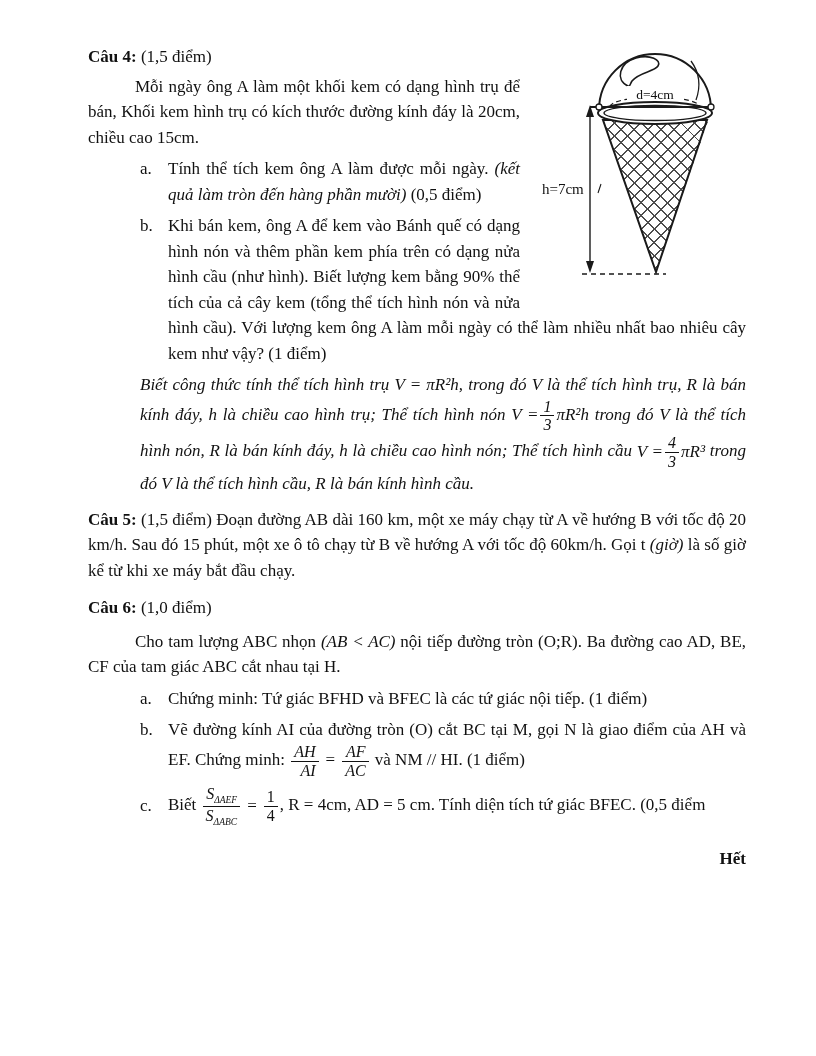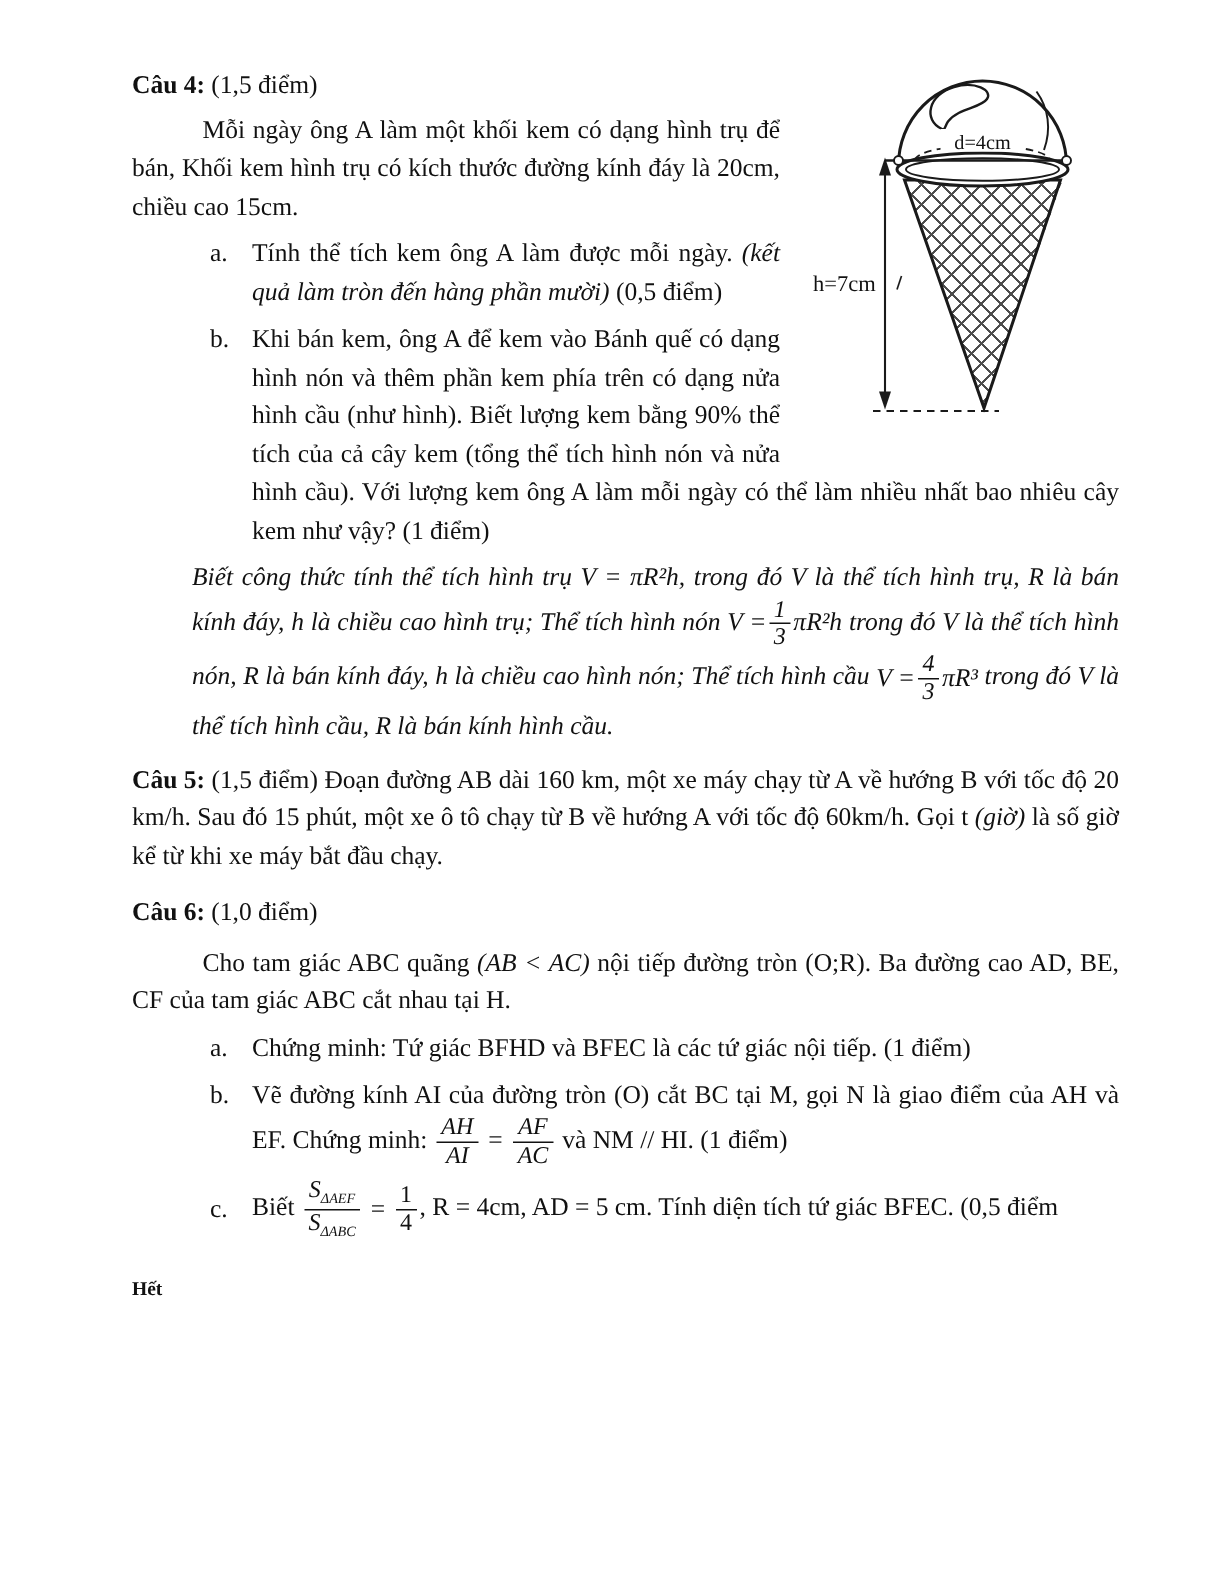--- a/index.html
+++ b/index.html
@@ -9,44 +9,44 @@
     font-family:"Liberation Serif","DejaVu Serif",serif;
     font-size:17px;line-height:25.5px;color:#111;overflow:hidden;
   }
   p{margin:0;text-align:justify;}
   .bold{font-weight:bold;}
   .it{font-style:italic;}
   .heading{margin:0 0 4px 0;}
   .indent1{text-indent:47px;}
   .item{margin:6px 0 6px 52px;padding-left:28px;text-indent:-28px;}
   .marker{display:inline-block;width:28px;text-indent:0;}
-  .note{margin:5px 0 0 40px;font-style:italic;}
+  .note{margin:5px 0 0 52px;font-style:italic;}
   .sec5 .heading-par{margin-top:10px;}
   .sec-title{margin:12px 0 8px 0;}
   .frac{display:inline-block;vertical-align:middle;text-align:center;line-height:1.12;font-size:16px;padding:0 2px;text-indent:0;}
   .frac .fr-num{display:block;border-bottom:1.4px solid #111;padding:0 3px;}
   .frac .fr-den{display:block;padding:0 3px;}
   .frac sub{font-size:9.5px;font-style:italic;line-height:1;}
   .eqsp{padding:0 5px;}
-  .mathv{font-style:italic;}
+  .mathv{font-style:italic;text-align:right;}
   .figure{
     float:right;width:230px;height:252px;
     margin:-6px -24px 6px 20px;position:relative;
   }
   .hatch{
     position:absolute;left:64px;top:83px;width:104px;height:150px;
     clip-path:polygon(0 0,100% 0,50% 100%);
     background-color:#fff;
     background-image:
       repeating-linear-gradient(45deg,transparent 0,transparent 8px,#4d4d4d 8px,#4d4d4d 9.4px),
       repeating-linear-gradient(135deg,transparent 0,transparent 8px,#4d4d4d 8px,#4d4d4d 9.4px);
   }
   .figure svg{position:relative;z-index:1;display:block;}
   .figure text{font-family:"Liberation Serif","DejaVu Serif",serif;fill:#111;}
-  .footer{text-align:left;margin-top:18px;font-weight:bold;font-size:13px;}
+  .footer{text-align:right;margin-top:18px;font-weight:bold;font-size:17px;}
 </style>
 </head>
 <body>
 
 <div class="page">
 
   <section>
 
     <figure class="figure">
       <div class="hatch"></div>
@@ -93,21 +93,21 @@
 
   <section class="sec5">
     <p class="heading-par"><span class="bold">Câu 5:</span><span> (1,5 điểm) Đoạn đường AB dài 160 km, một xe máy chạy từ A về hướng B với tốc độ 20 km/h. Sau đó 15 phút, một xe ô tô chạy từ B về hướng A với tốc độ 60km/h. Gọi t </span><span class="it">(giờ)</span><span> là số giờ kể từ khi xe máy bắt đầu chạy.</span></p>
 
 
   </section>
 
   <section>
     <p class="sec-title"><span class="bold">Câu 6:</span><span> (1,0 điểm)</span></p>
 
-    <p class="indent1"><span>Cho tam giác ABC quãng </span><span class="mathv">(AB &lt; AC)</span><span> nội tiếp đường tròn (O;R). Ba đường cao AD, BE, CF của tam giác ABC cắt nhau tại H.</span></p>
+    <p class="indent1"><span>Cho tam lượng ABC nhọn </span><span class="mathv">(AB &lt; AC)</span><span> nội tiếp đường tròn (O;R). Ba đường cao AD, BE, CF của tam giác ABC cắt nhau tại H.</span></p>
 
     <p class="item"><span class="marker">a.</span><span>Chứng minh: Tứ giác BFHD và BFEC là các tứ giác nội tiếp. (1 điểm)</span></p>
 
     <p class="item"><span class="marker">b.</span><span>Vẽ đường kính AI của đường tròn (O) cắt BC tại M, gọi N là giao điểm của AH và EF. Chứng minh: </span><span class="frac mathv"><span class="fr-num">AH</span><span class="fr-den">AI</span></span><span class="eqsp">=</span><span class="frac mathv"><span class="fr-num">AF</span><span class="fr-den">AC</span></span><span> và NM // HI. (1 điểm)</span></p>
 
     <p class="item"><span class="marker">c.</span><span>Biết </span><span class="frac mathv"><span class="fr-num"><span>S</span><sub>ΔAEF</sub></span><span class="fr-den"><span>S</span><sub>ΔABC</sub></span></span><span class="eqsp">=</span><span class="frac"><span class="fr-num">1</span><span class="fr-den">4</span></span><span>, R = 4cm, AD = 5 cm. Tính diện tích tứ giác BFEC. (0,5 điểm</span></p>
   </section>
 
   <p class="footer">Hết</p>
 

